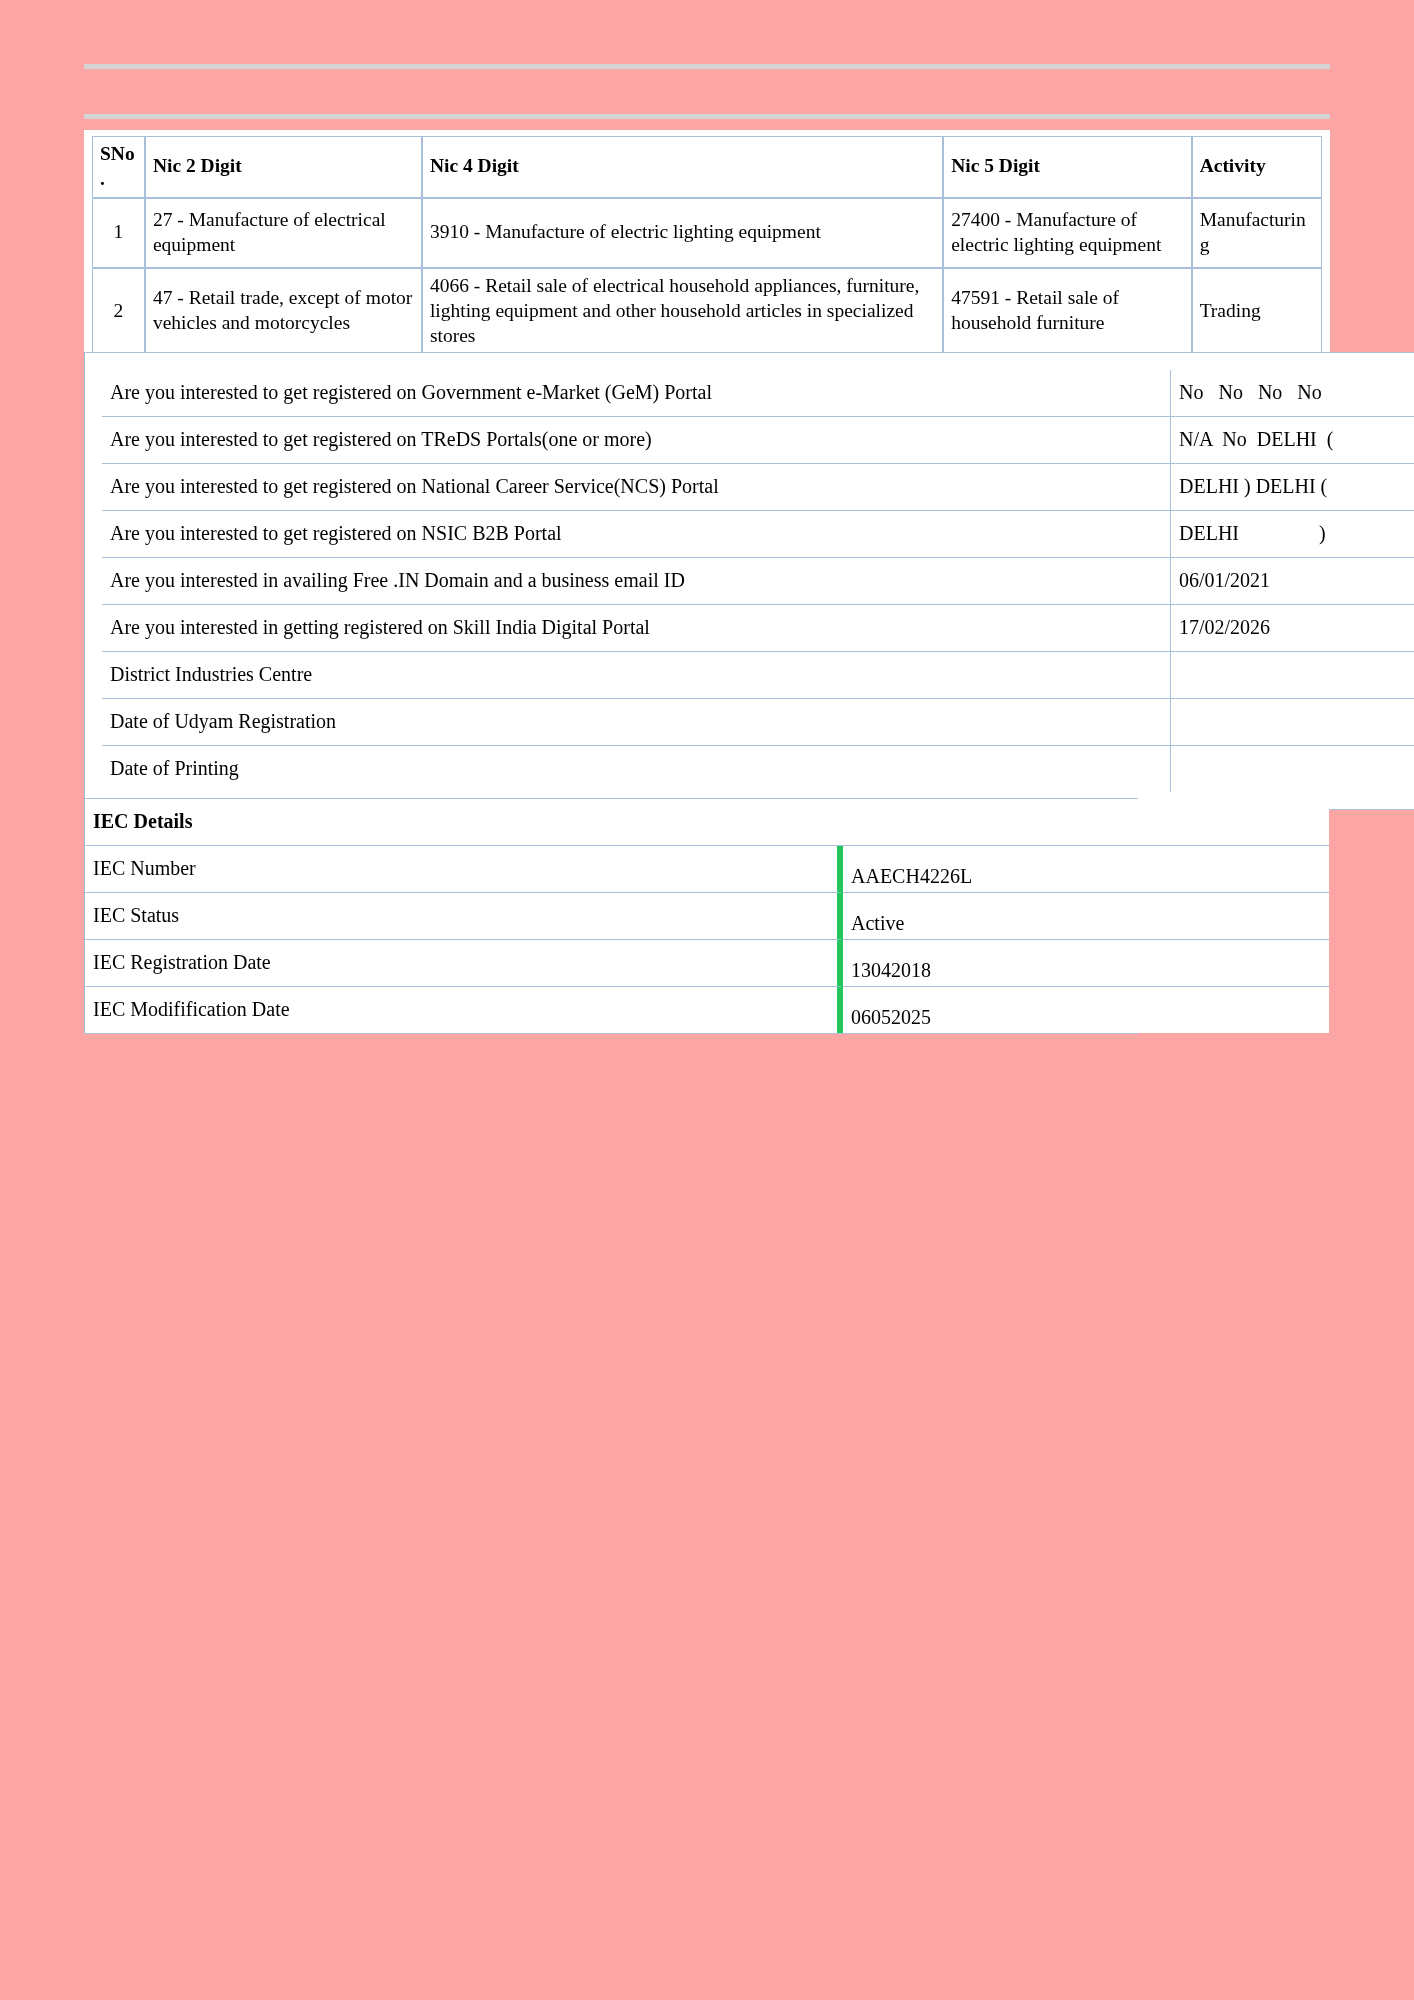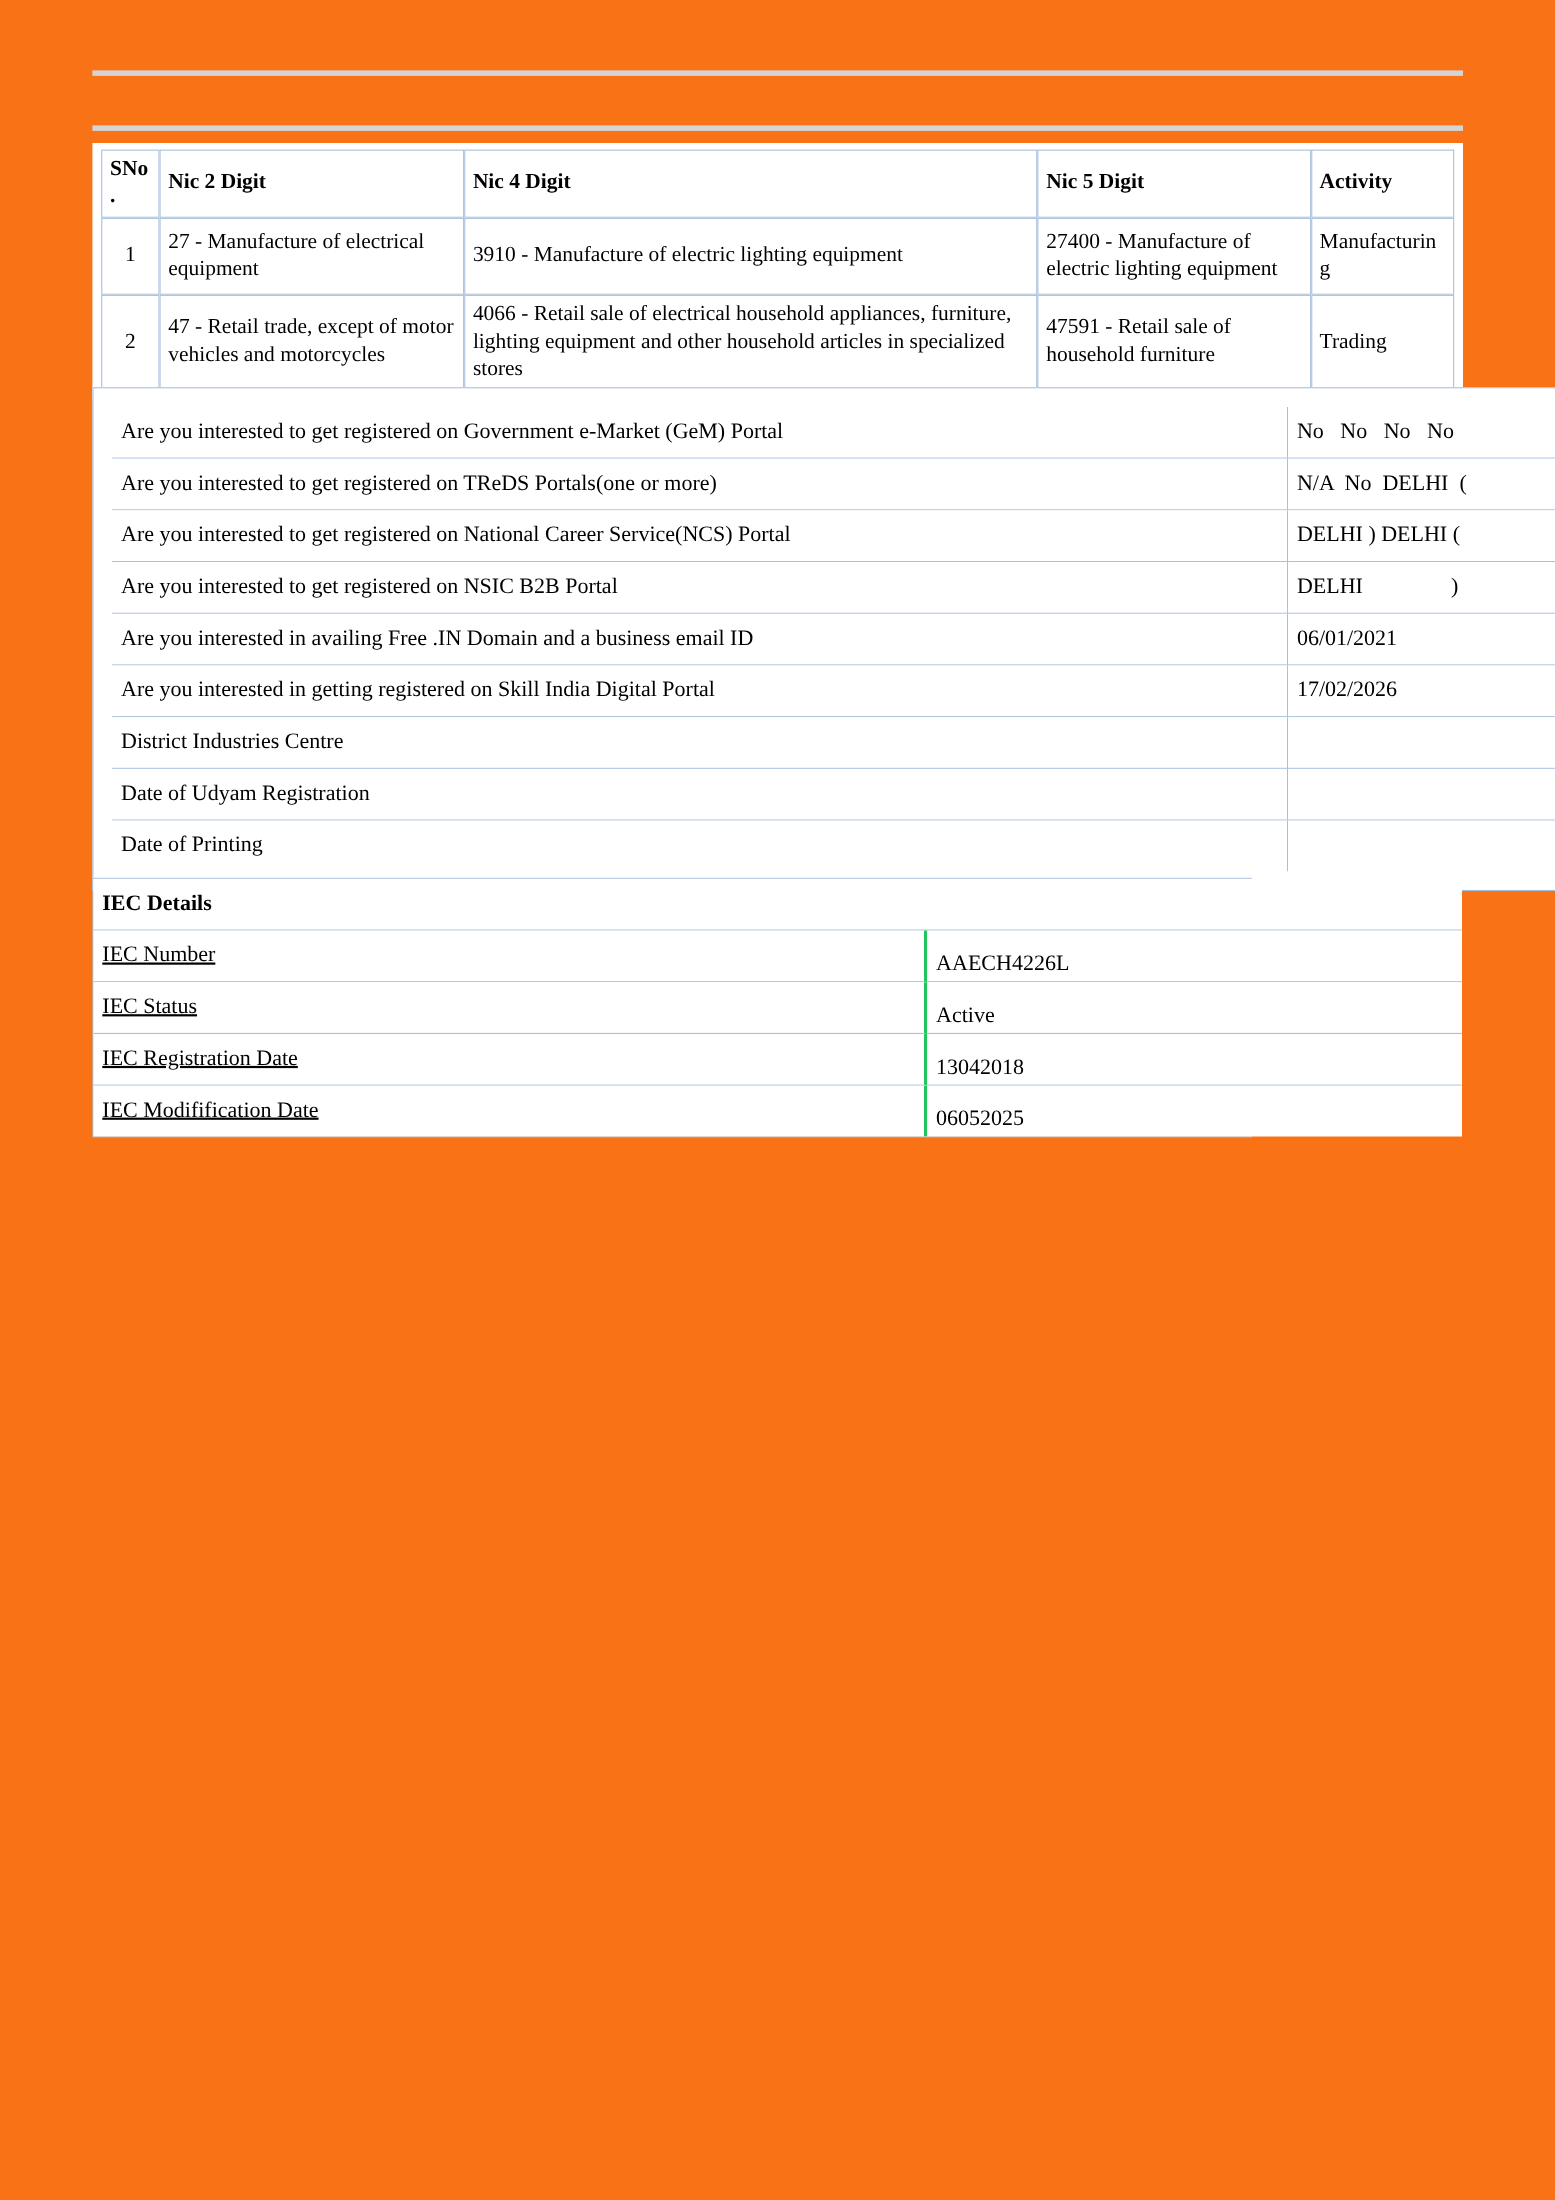--- a/index.html
+++ b/index.html
@@ -15,21 +15,21 @@
     font-family: "Liberation Serif", "DejaVu Serif", serif;
     color: #000000;
     overflow: hidden;
   }
 
   .page {
     position: absolute;
     left: 0; top: 0;
     width: 1414px;
     height: 2000px;
-    background: #f97316;
+    background: #fca5a5;
   }
 
   
   .rule {
     position: absolute;
     left: 84px;
     width: 1246px;
     height: 5px;
     background: #d4d4d4;
   }
@@ -126,23 +126,22 @@
   #iec-table { table-layout: fixed; }
   #iec-table td {
     border: 0;
     border-bottom: 1px solid #a8c0dc;
     height: 40px;
     padding: 3px 8px;
     font-size: 20px;
   }
   #iec-table tr:last-child td { border-bottom: 0; }
   #iec-table td.ieclabel {
-    border-right: 3px solid #22c55e;
+    border-right: 6px solid #22c55e;
     width: 758px;
-    text-decoration: underline;
   }
   #iec-table td.iecvalue {
     width: 486px;
     vertical-align: bottom;
     padding-bottom: 2px;
   }
   #iec-table tr.title td {
     border-right: 0;
     font-weight: bold;
     width: auto;

